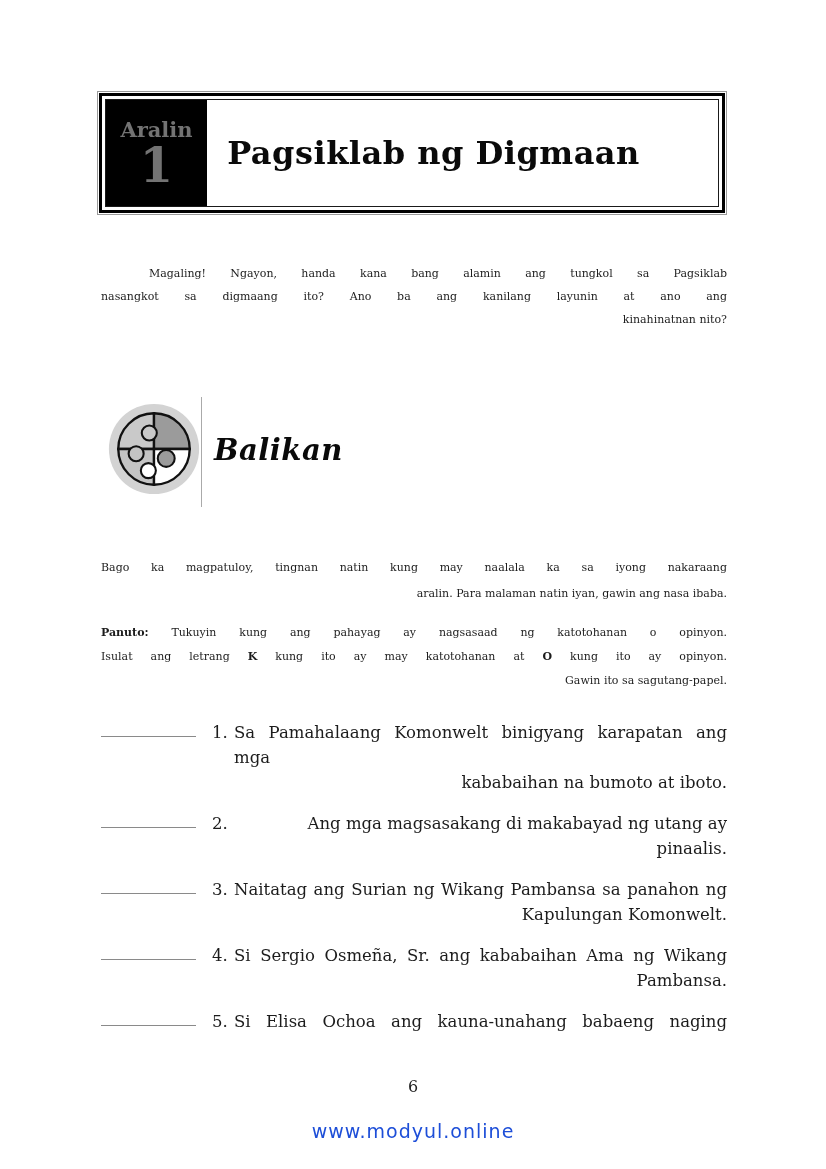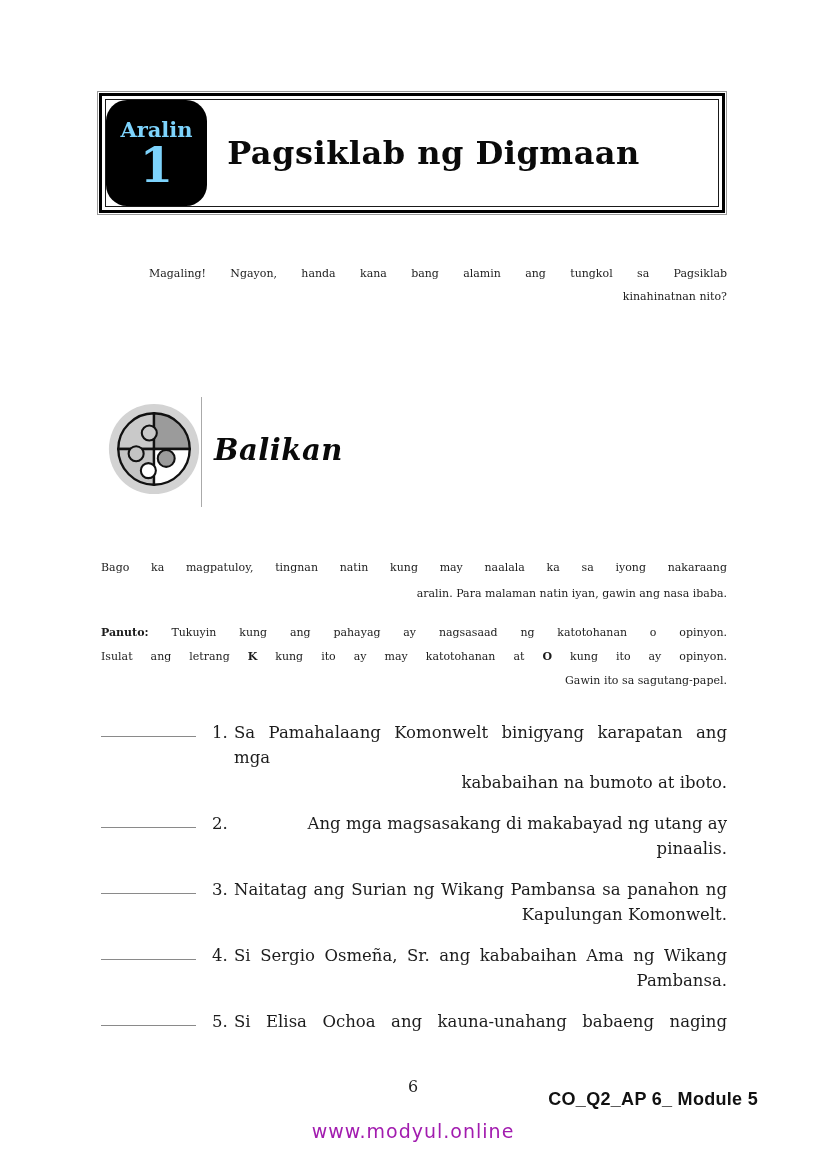--- a/index.html
+++ b/index.html
@@ -27,28 +27,27 @@
   }
   .lesson-inner {
     box-sizing: border-box;
     border: 1px solid #1a1a1a;
     height: 100%;
     display: flex;
   }
   .aralin-cell {
     width: 101px;
     background: #000;
-    color: #7dd3fc;
+    color: #737373;
     display: flex;
     flex-direction: column;
     align-items: center;
     justify-content: center;
     gap: 2px;
     flex: none;
-    border-radius: 21px;
   }
   .aralin-label { font-size: 21px; font-weight: bold; line-height: 1.1; }
   .aralin-number { font-size: 48px; font-weight: bold; line-height: 0.95; }
   .title-cell {
     flex: 1;
     display: flex;
     align-items: center;
     justify-content: center;
     padding-right: 58px;
   }
@@ -90,21 +89,21 @@
   }
   .module-code {
     position: absolute; right: 68px; top: 1089px;
     font-family: "Liberation Sans", sans-serif;
     font-weight: bold; font-size: 18px; letter-spacing: 0.3px; color: #111;
   }
   .watermark {
     position: absolute; left: 0; top: 1120px; width: 826px;
     text-align: center;
     font-family: "DejaVu Sans", sans-serif;
-    font-size: 19px; letter-spacing: 1px; color: #a21caf;
+    font-size: 19px; letter-spacing: 1px; color: #1d4ed8;
   }
 </style>
 </head>
 <body>
 
 <div class="page">
 
   <div class="lesson-box">
     <div class="lesson-inner">
       <div class="aralin-cell">
@@ -112,20 +111,21 @@
         <div class="aralin-number">1</div>
       </div>
       <div class="title-cell">
         <span class="lesson-title">Pagsiklab ng Digmaan</span>
       </div>
     </div>
   </div>
 
   <div class="textblock" id="intro">
     <div class="jl indent">Magaling! Ngayon, handa kana bang alamin ang tungkol sa Pagsiklab</div>
+    <div class="jl">nasangkot sa digmaang ito?  Ano ba ang kanilang layunin at ano ang</div>
     <div class="jl-last">kinahinatnan nito?</div>
   </div>
 
   <svg class="balikan-icon" width="94" height="94" viewBox="0 0 100 100" aria-hidden="true">
     <circle cx="50" cy="50" r="48" fill="#d3d3d3"></circle>
     <path d="M50 12 A38 38 0 0 0 12 50 L50 50 Z" fill="#c9c9c9" stroke="#111" stroke-width="2.5"></path>
     <path d="M50 12 A38 38 0 0 1 88 50 L50 50 Z" fill="#9b9b9b" stroke="#111" stroke-width="2.5"></path>
     <path d="M12 50 A38 38 0 0 0 50 88 L50 50 Z" fill="#c4c4c4" stroke="#111" stroke-width="2.5"></path>
     <path d="M88 50 A38 38 0 0 1 50 88 L50 50 Z" fill="#ffffff" stroke="#111" stroke-width="2.5"></path>
     <circle cx="45" cy="33" r="8" fill="#c9c9c9" stroke="#111" stroke-width="2.2"></circle>
@@ -197,16 +197,15 @@
       <div class="blank"></div>
       <div class="q-num">5.</div>
       <div class="q-text">
         <div class="jl">Si Elisa Ochoa ang kauna-unahang babaeng naging</div>
       </div>
     </div>
 
   </div>
 
   <div class="page-number">6</div>
-  <div class="module-code">CO_Q2_AP 6_ Module 5</div>
   <div class="watermark">www.modyul.online</div>
 
 </div>
 
 </body></html>

